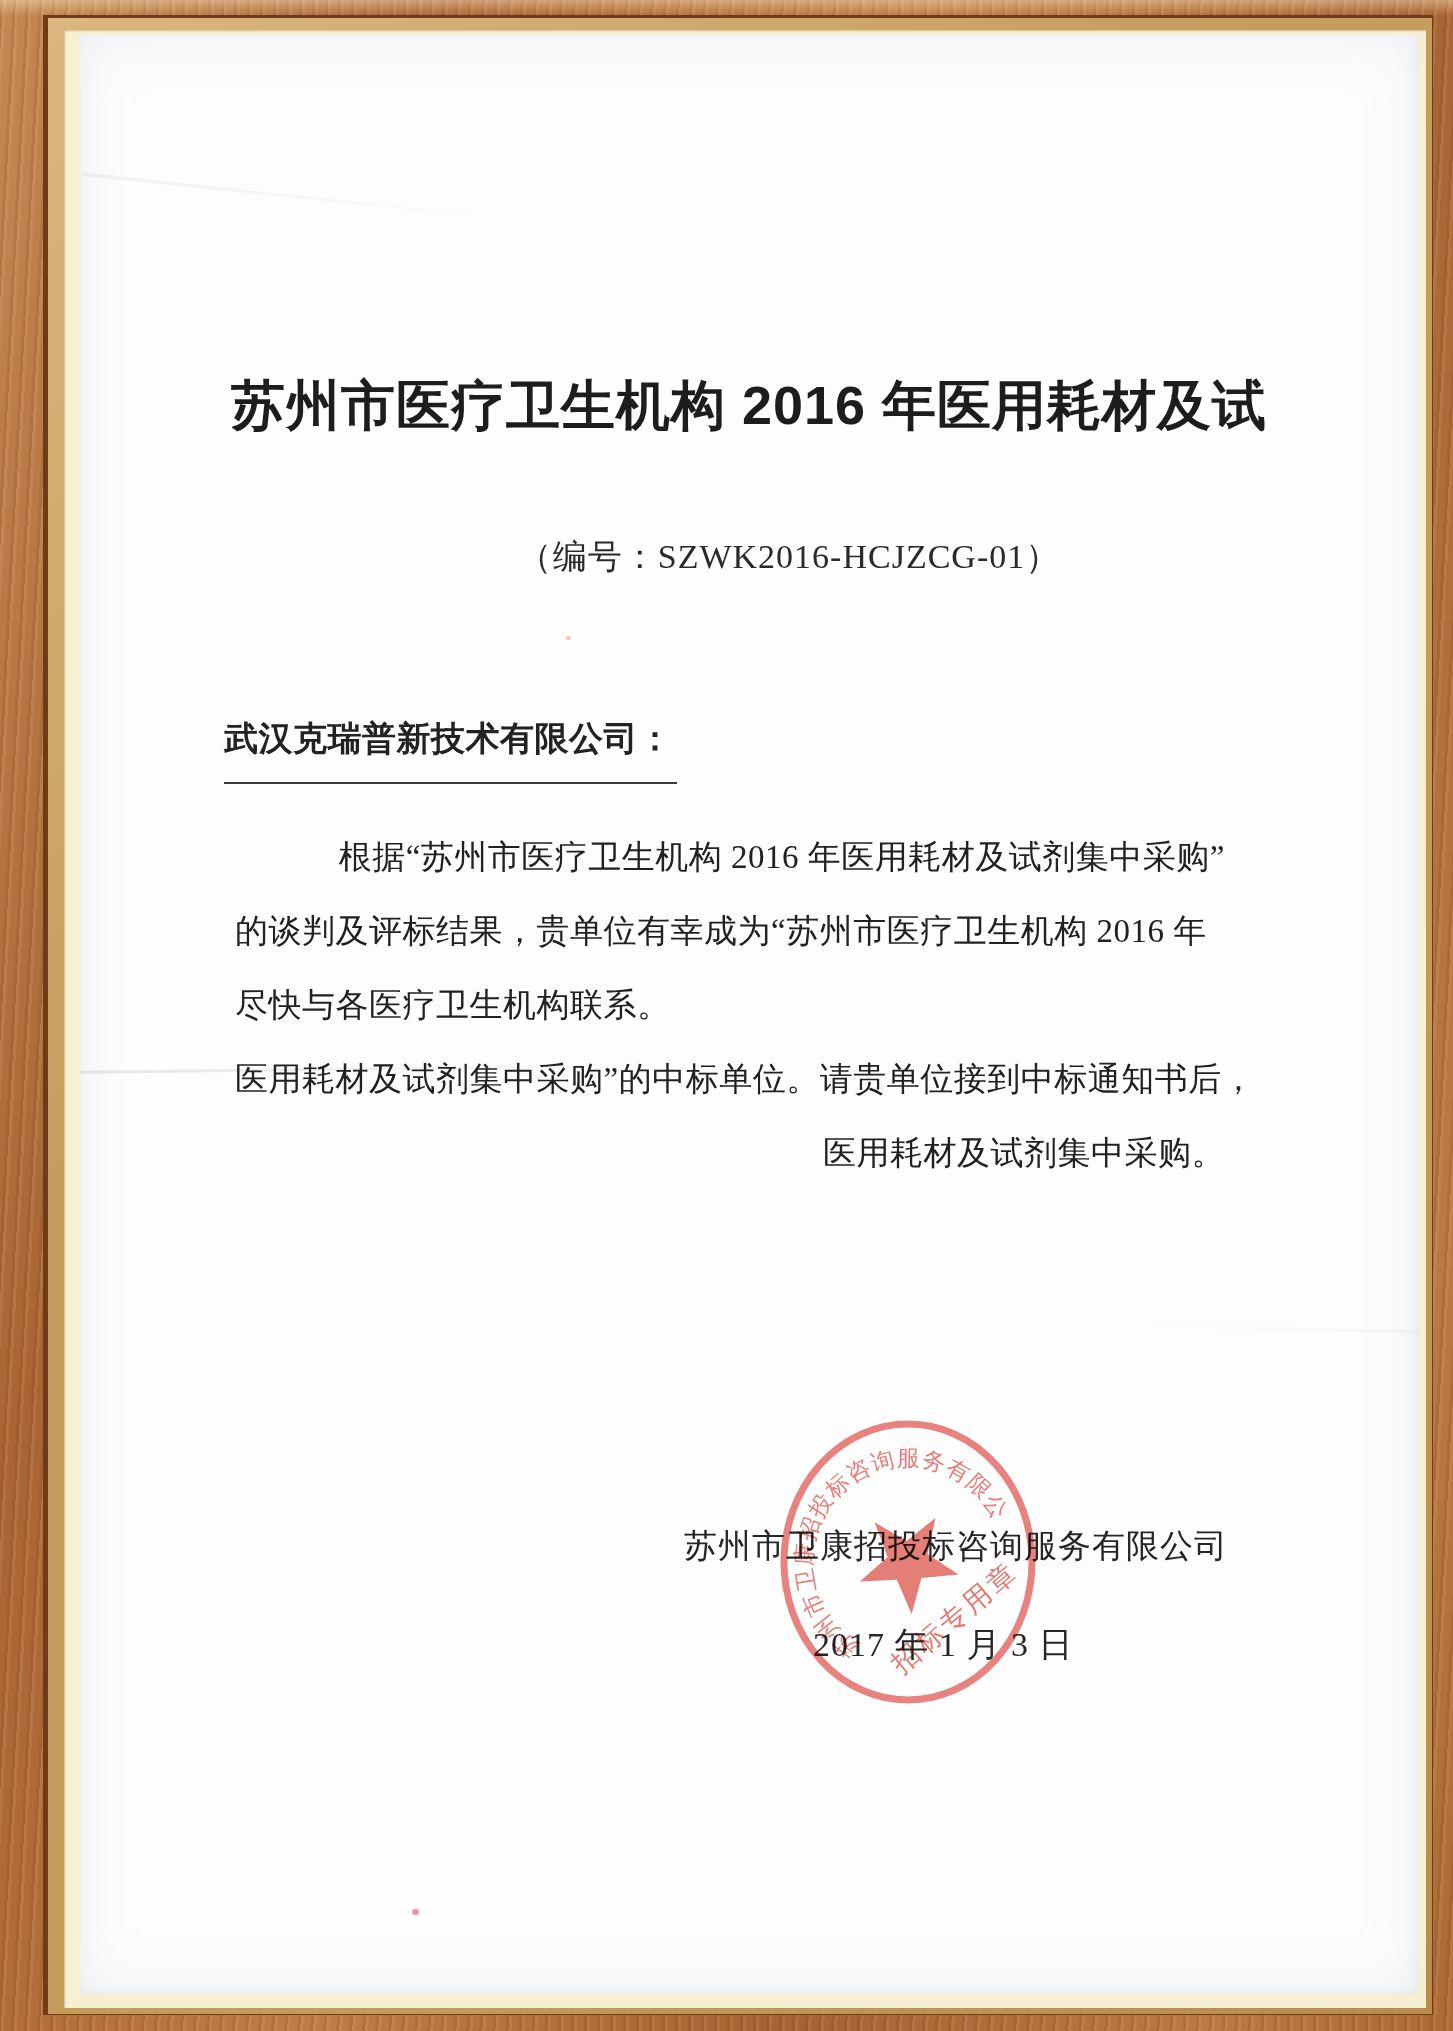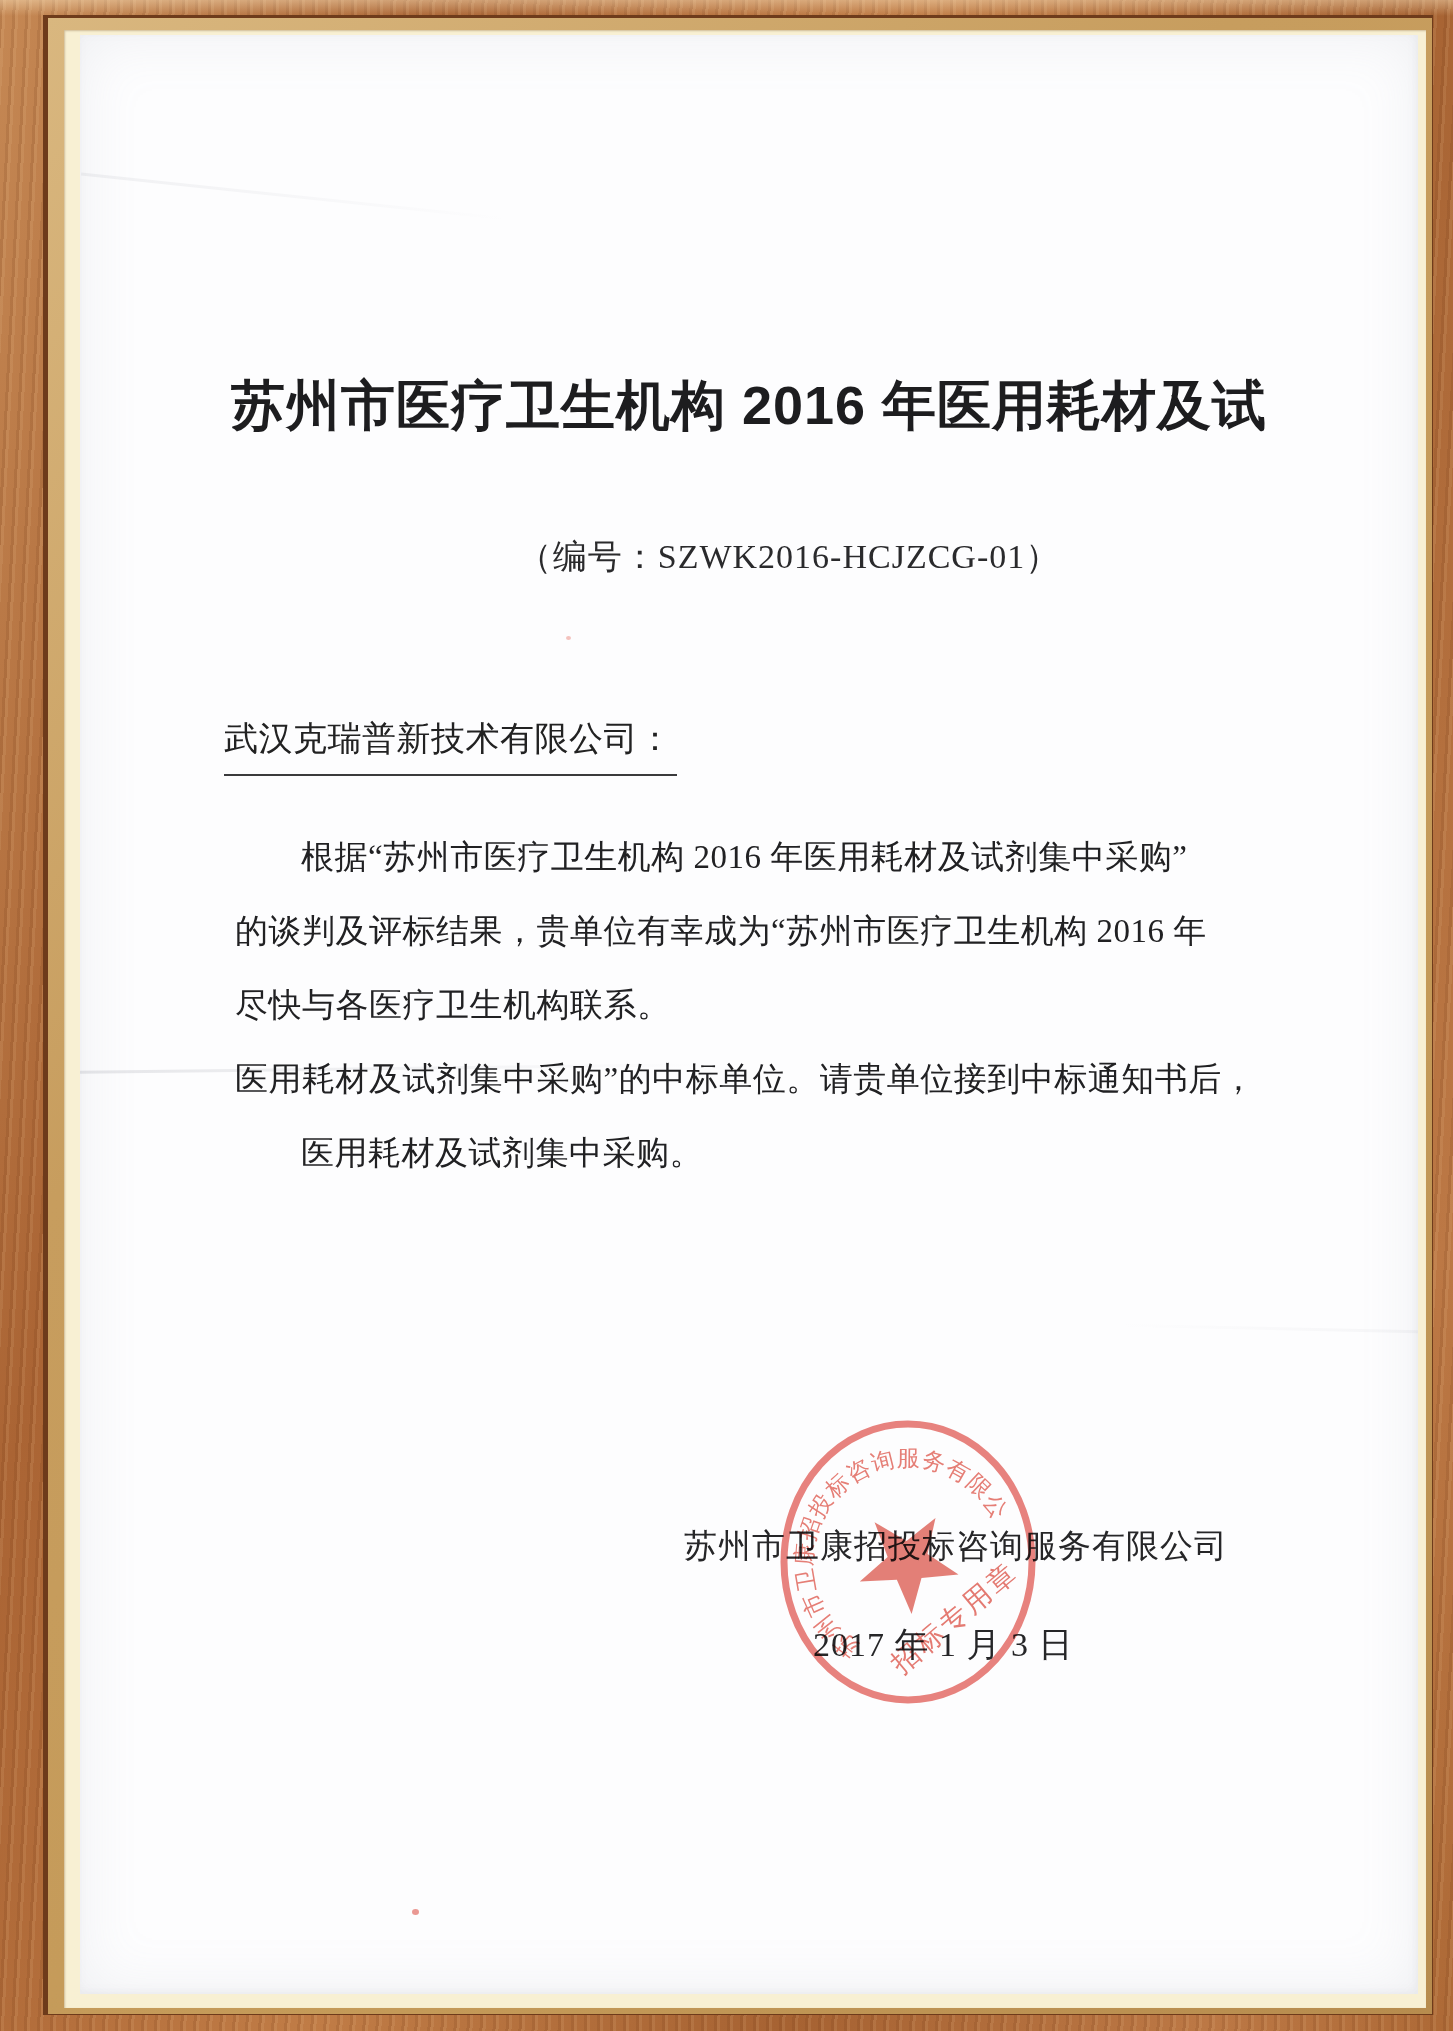--- a/index.html
+++ b/index.html
@@ -53,28 +53,28 @@
     text-align:center;font-family:"Liberation Sans",sans-serif;
     font-weight:bold;font-size:54px;line-height:74px;letter-spacing:1px;color:#1d1d1f;
   }
   .ref-line{
     position:absolute;left:80px;width:1338px;top:534px;
     text-align:center;font-size:34px;color:#2a2a2c;letter-spacing:1px;padding-left:40px;
   }
   .addressee{
     position:absolute;left:224px;top:716px;
     font-size:34px;color:#222;letter-spacing:0.5px;
-    border-bottom:2px solid #3a3a3c;padding:0 4px 12px 0;
+    border-bottom:2px solid #3a3a3c;padding:0 4px 20px 0;font-weight:bold;
   }
   .body-block{
     position:absolute;left:235px;top:820px;width:990px;
     font-size:33px;line-height:74px;color:#212123;letter-spacing:0.5px;
   }
   .body-line{white-space:nowrap;}
-  .body-line.indent{text-indent:66px;}
+  .body-line.indent{text-indent:66px;text-align:right;}
   .sig-company{
     position:absolute;left:684px;top:1524px;
     font-size:33px;letter-spacing:1px;color:#262628;white-space:nowrap;
   }
   .sig-date{
     position:absolute;left:813px;top:1622px;
     font-size:34px;letter-spacing:1px;color:#262628;white-space:nowrap;
   }
   
   .stamp{

